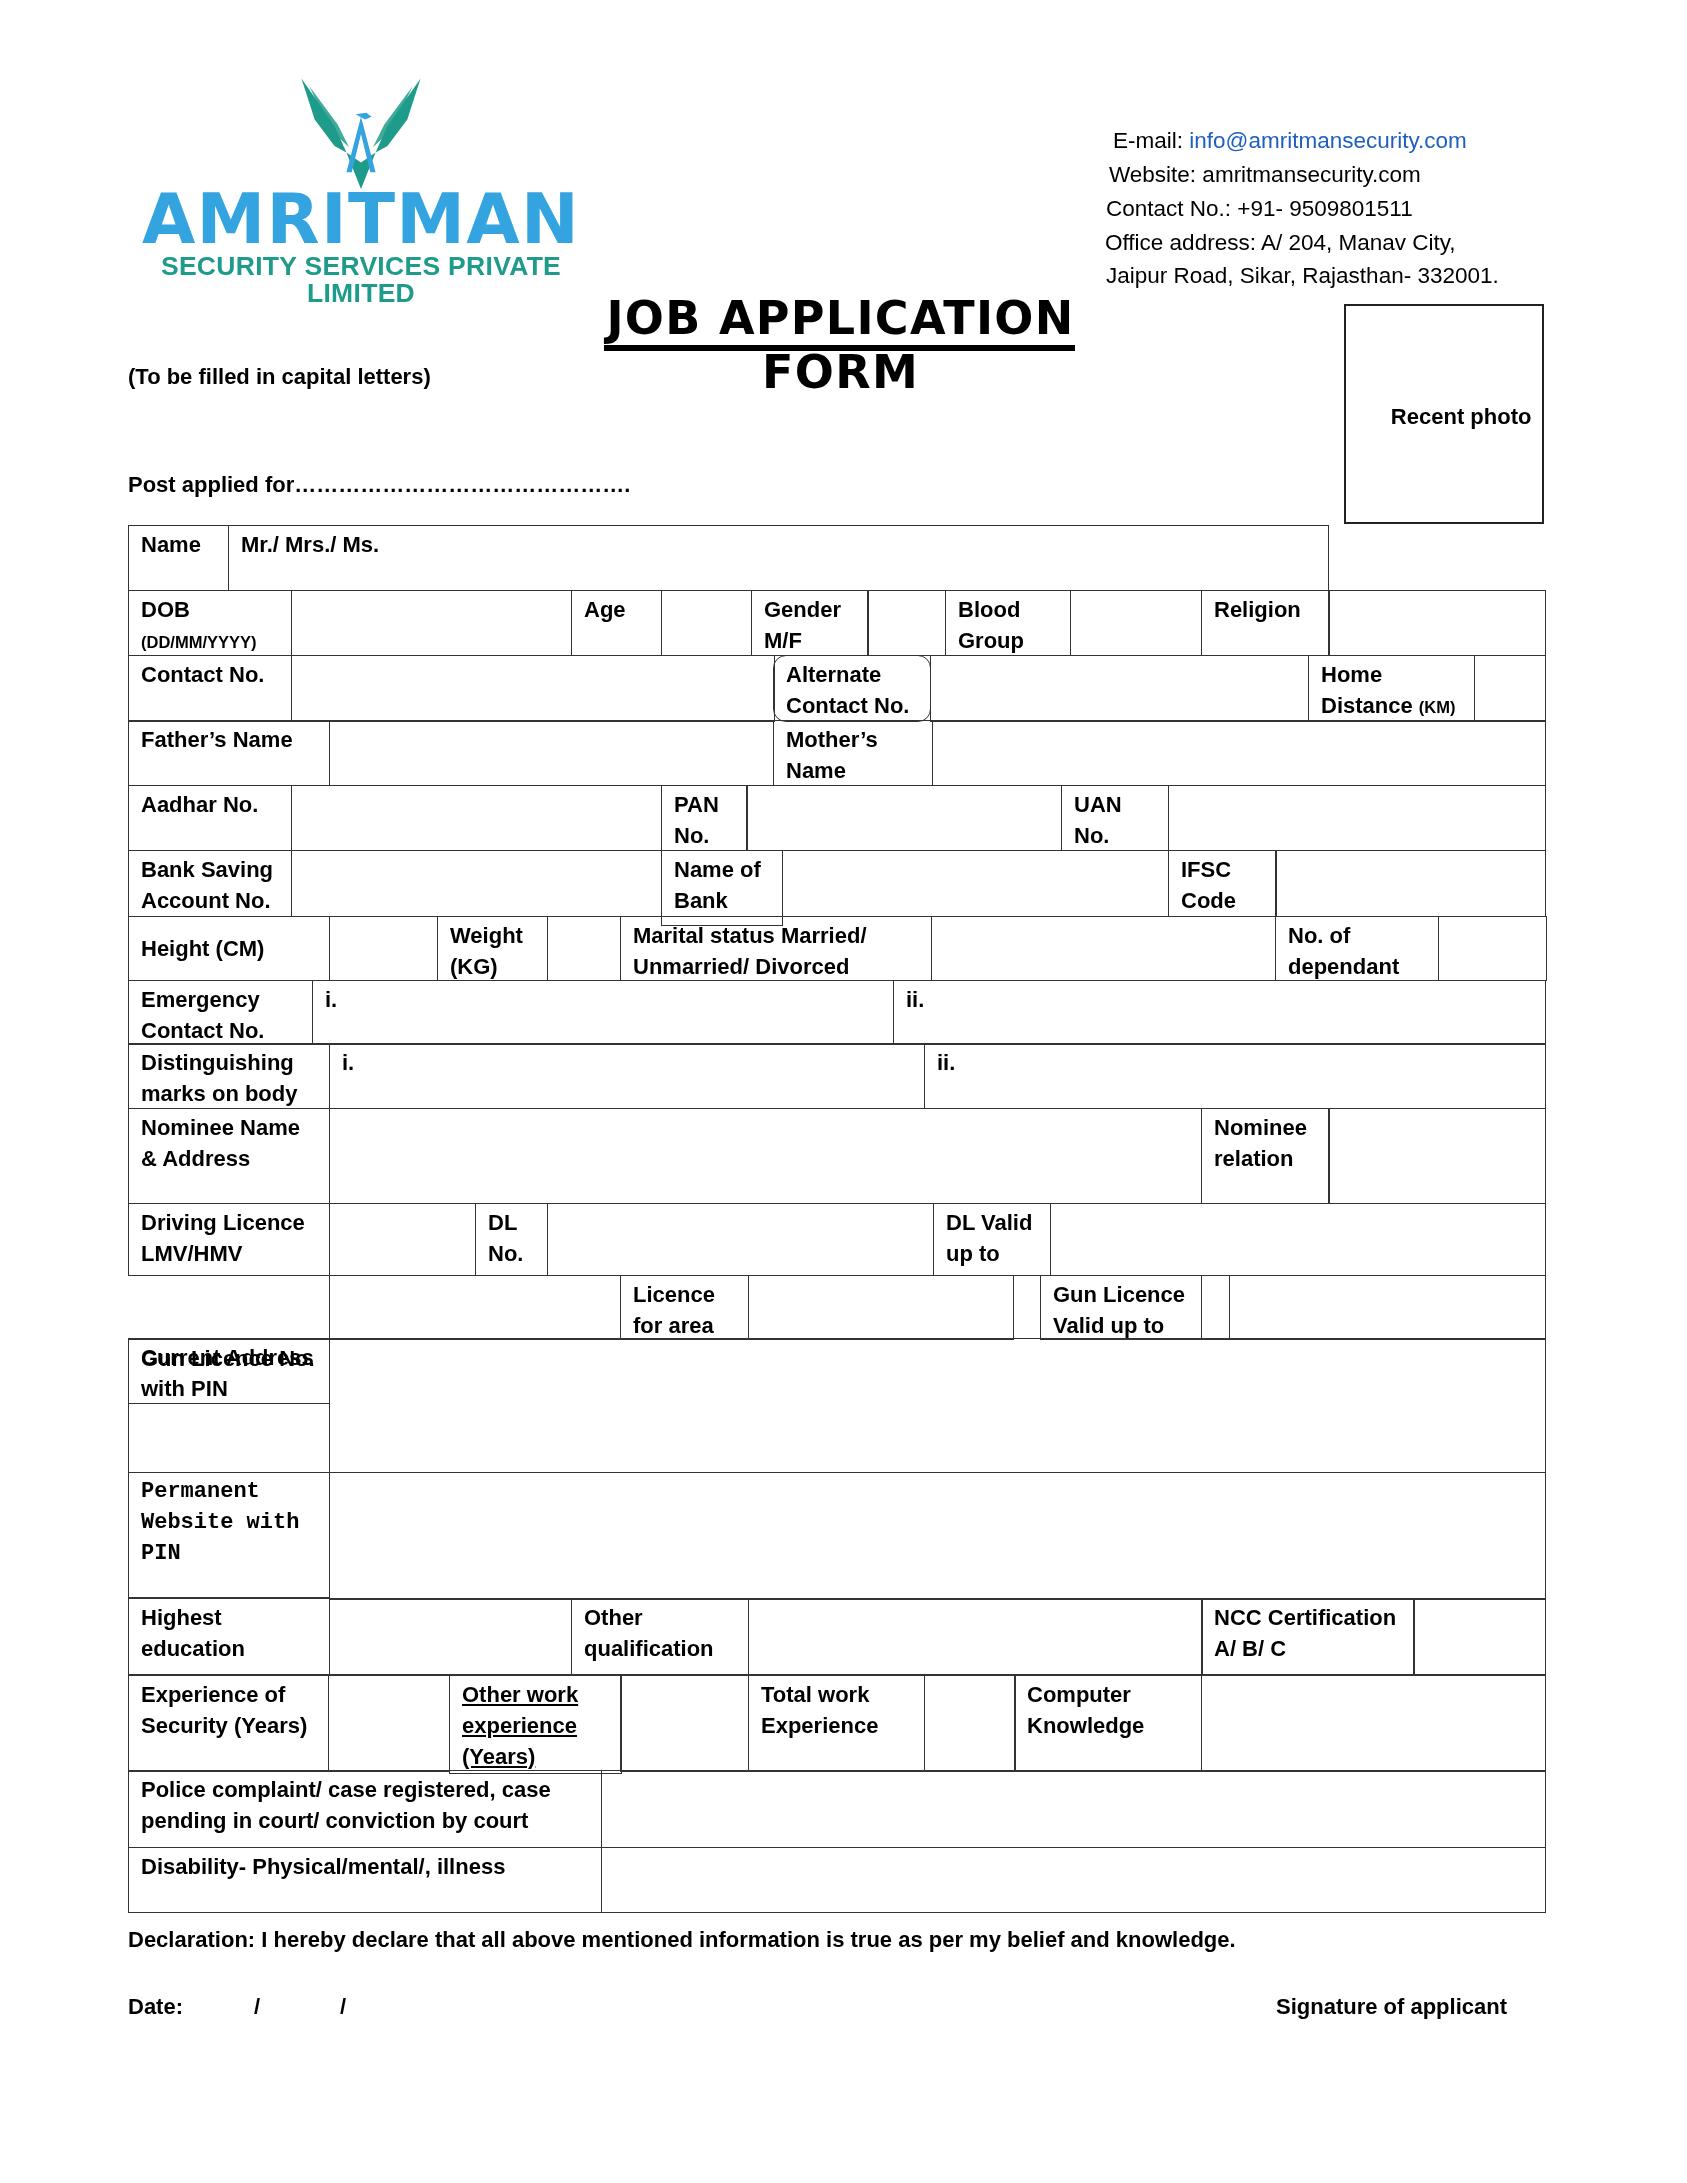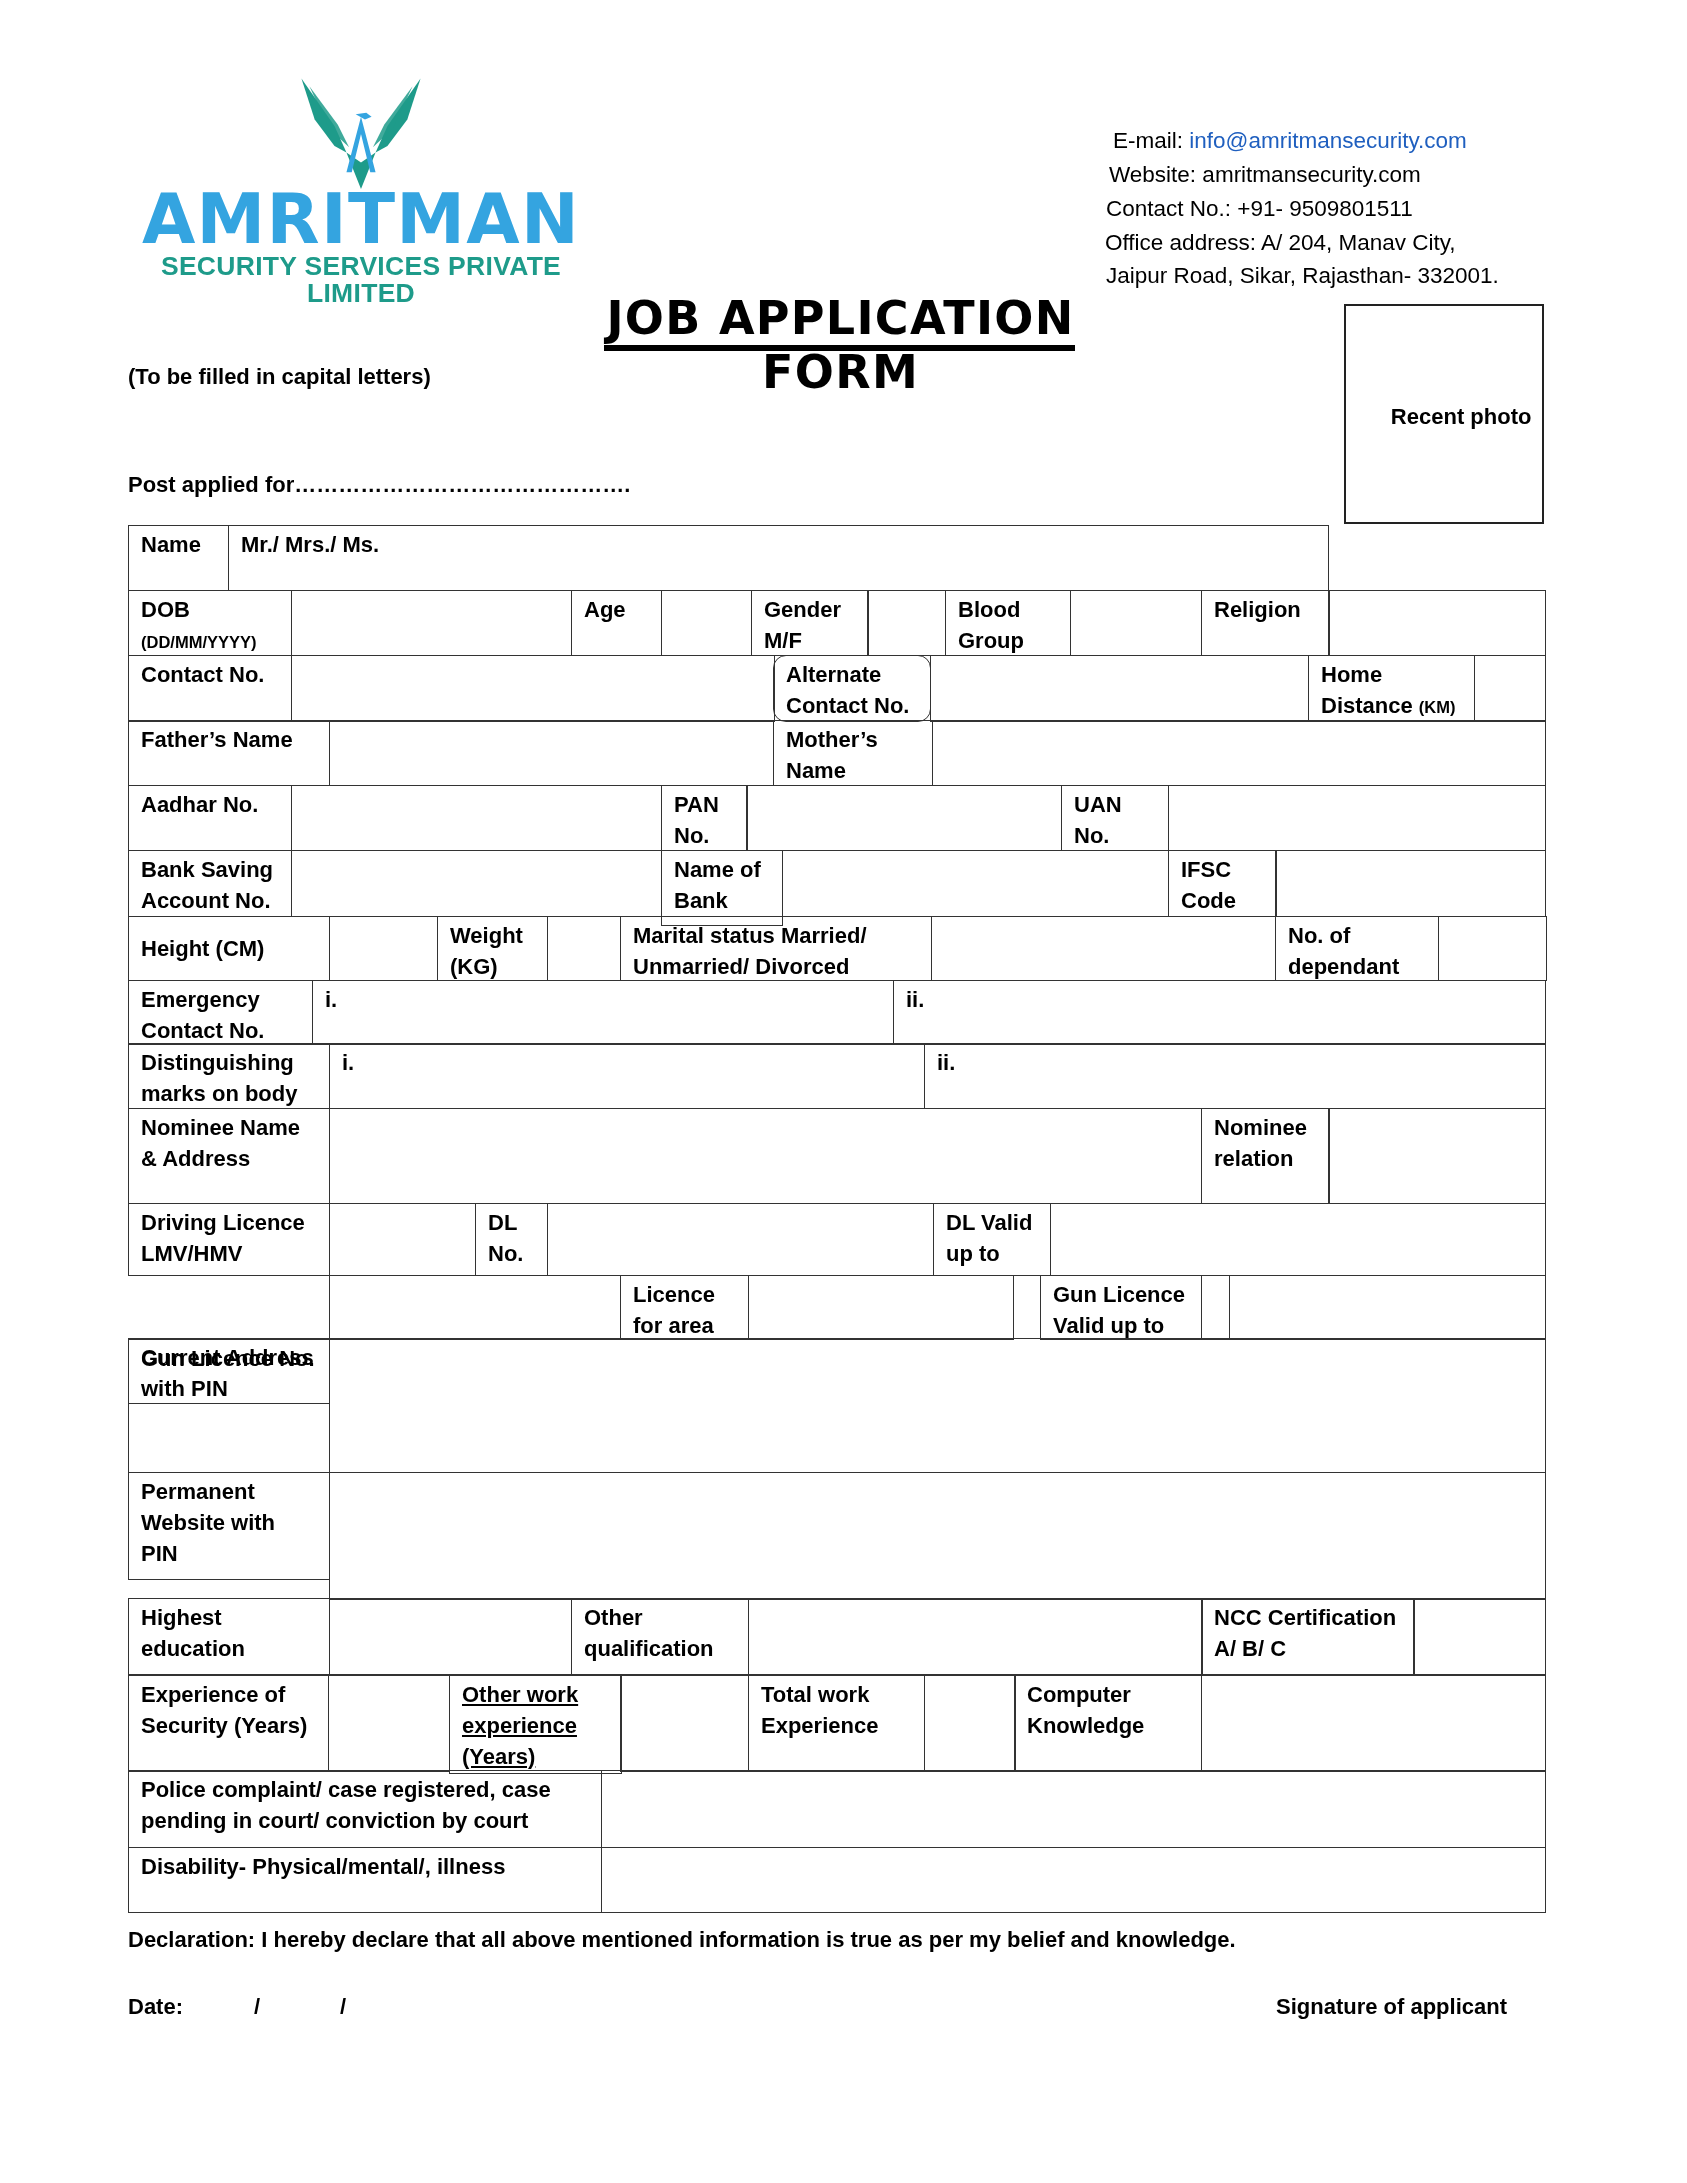--- a/index.html
+++ b/index.html
@@ -133,21 +133,21 @@
 <div class="cell" style="left:128px; top:1339px; width:202px; height:65px;"><span>Gun Licence No.</span></div>
 <div class="cell" style="left:329px; top:1275px; width:292px; height:65px;"></div>
 <div class="cell" style="left:620px; top:1275px; width:129px; height:65px;"><span>Licence</span><br><span>for area</span></div>
 <div class="cell" style="left:748px; top:1275px; width:266px; height:65px;"></div>
 <div class="cell" style="left:1012px; top:1275px; width:190px; height:65px;margin-left:28px;"><span>Gun Licence</span><br><span>Valid up to</span></div>
 <div class="cell" style="left:1201px; top:1275px; width:345px; height:65px;"></div>
 
 <div class="cell" style="left:128px; top:1338px; width:202px; height:135px;"><span>Current Address</span><br><span>with PIN</span></div>
 <div class="cell" style="left:329px; top:1338px; width:1217px; height:135px;"></div>
 
-<div class="cell" style="left:128px; top:1472px; width:202px; height:108px;"><span>Permanent</span><br><span>Website with</span><br><span>PIN</span></div>
+<div class="cell" style="left:128px; top:1472px; width:202px; height:126px;font-family:Liberation Mono, monospace;"><span>Permanent</span><br><span>Website with</span><br><span>PIN</span></div>
 <div class="cell" style="left:329px; top:1472px; width:1217px; height:128px;"></div>
 
 <div class="cell" style="left:128px; top:1598px; width:202px; height:77px;"><span>Highest</span><br><span>education</span></div>
 <div class="cell" style="left:329px; top:1598px; width:243px; height:77px;"></div>
 <div class="cell" style="left:571px; top:1598px; width:178px; height:77px;"><span>Other</span><br><span>qualification</span></div>
 <div class="cell" style="left:748px; top:1598px; width:455px; height:77px;"></div>
 <div class="cell" style="left:1201px; top:1598px; width:214px; height:77px;"><span>NCC Certification</span><br><span>A/ B/ C</span></div>
 <div class="cell" style="left:1413px; top:1598px; width:133px; height:77px;"></div>
 
 <div class="cell" style="left:128px; top:1675px; width:201px; height:97px;"><span>Experience of</span><br><span>Security (Years)</span></div>

